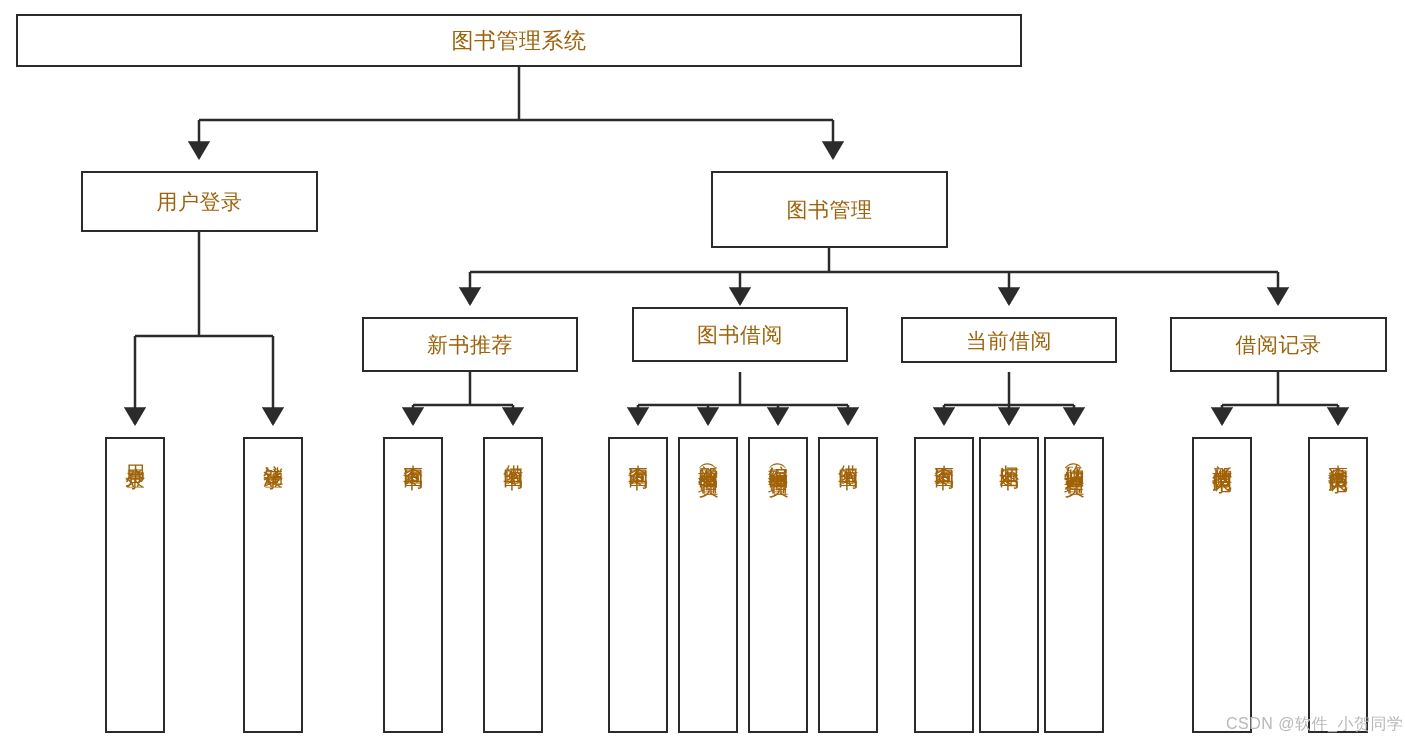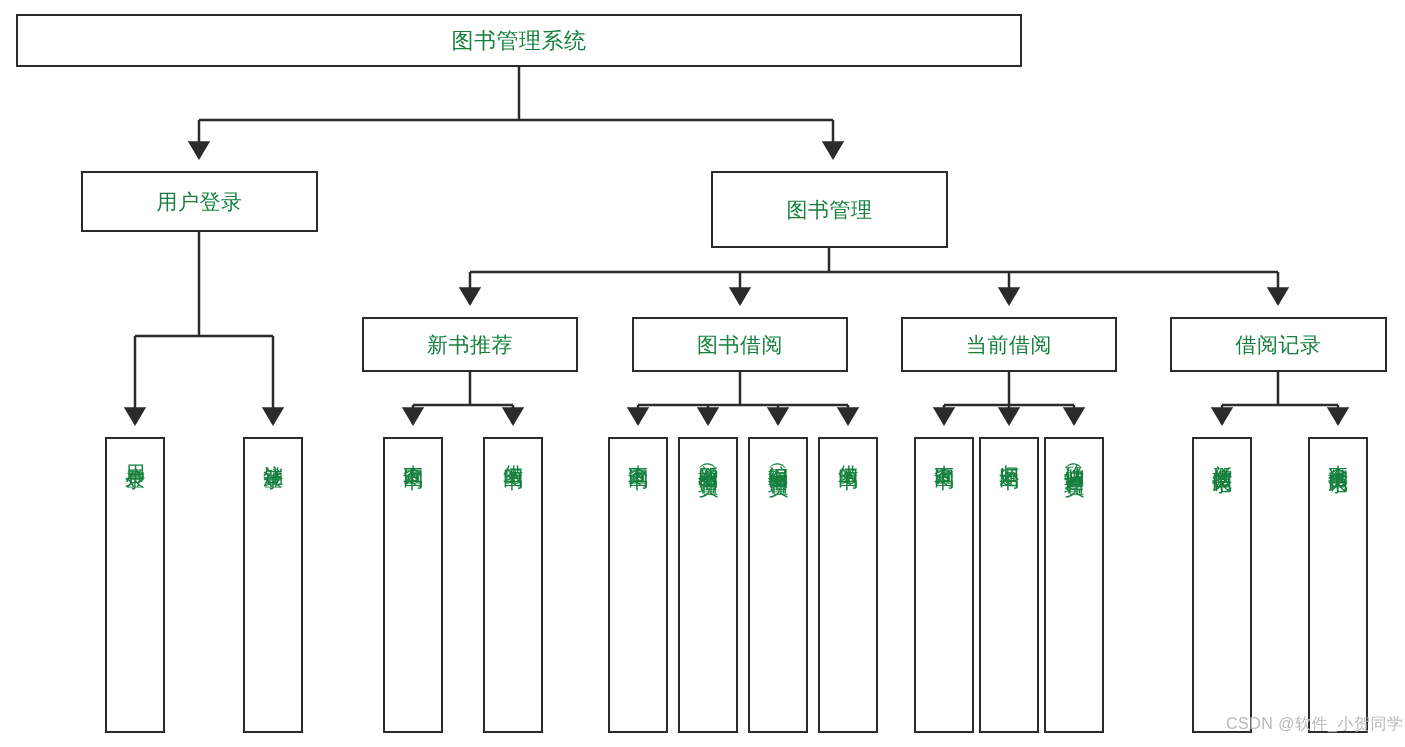--- a/index.html
+++ b/index.html
@@ -26,21 +26,21 @@
     pointer-events: none;
   }
   .node {
     position: absolute;
     box-sizing: border-box;
     border: 2.5px solid #2b2b2b;
     background: #ffffff;
     display: flex;
     align-items: center;
     justify-content: center;
-    color: #15803d;
+    color: #a16207;
   }
   .node.horizontal {
     font-size: 21px;
     letter-spacing: 0.5px;
     white-space: nowrap;
   }
   .node.horizontal .label {
     line-height: 1;
   }
   .node.vertical {
@@ -132,24 +132,24 @@
   <div class="node horizontal" style="left:81px; top:171px; width:237px; height:61px;">
     <span class="label">用户登录</span>
   </div>
   <div class="node horizontal" style="left:711px; top:171px; width:237px; height:77px;">
     <span class="label">图书管理</span>
   </div>
 
   <div class="node horizontal" style="left:362px; top:317px; width:216px; height:55px;">
     <span class="label">新书推荐</span>
   </div>
-  <div class="node horizontal" style="left:632px; top:317px; width:216px; height:55px;">
+  <div class="node horizontal" style="left:632px; top:307px; width:216px; height:55px;">
     <span class="label">图书借阅</span>
   </div>
-  <div class="node horizontal" style="left:901px; top:317px; width:216px; height:55px;">
+  <div class="node horizontal" style="left:901px; top:317px; width:216px; height:46px;">
     <span class="label">当前借阅</span>
   </div>
   <div class="node horizontal" style="left:1170px; top:317px; width:217px; height:55px;">
     <span class="label">借阅记录</span>
   </div>
 
   <div class="node vertical" style="left:105px; top:437px; width:60px; height:296px;">
     <span class="label">用户登录</span>
   </div>
   <div class="node vertical" style="left:243px; top:437px; width:60px; height:296px;">

